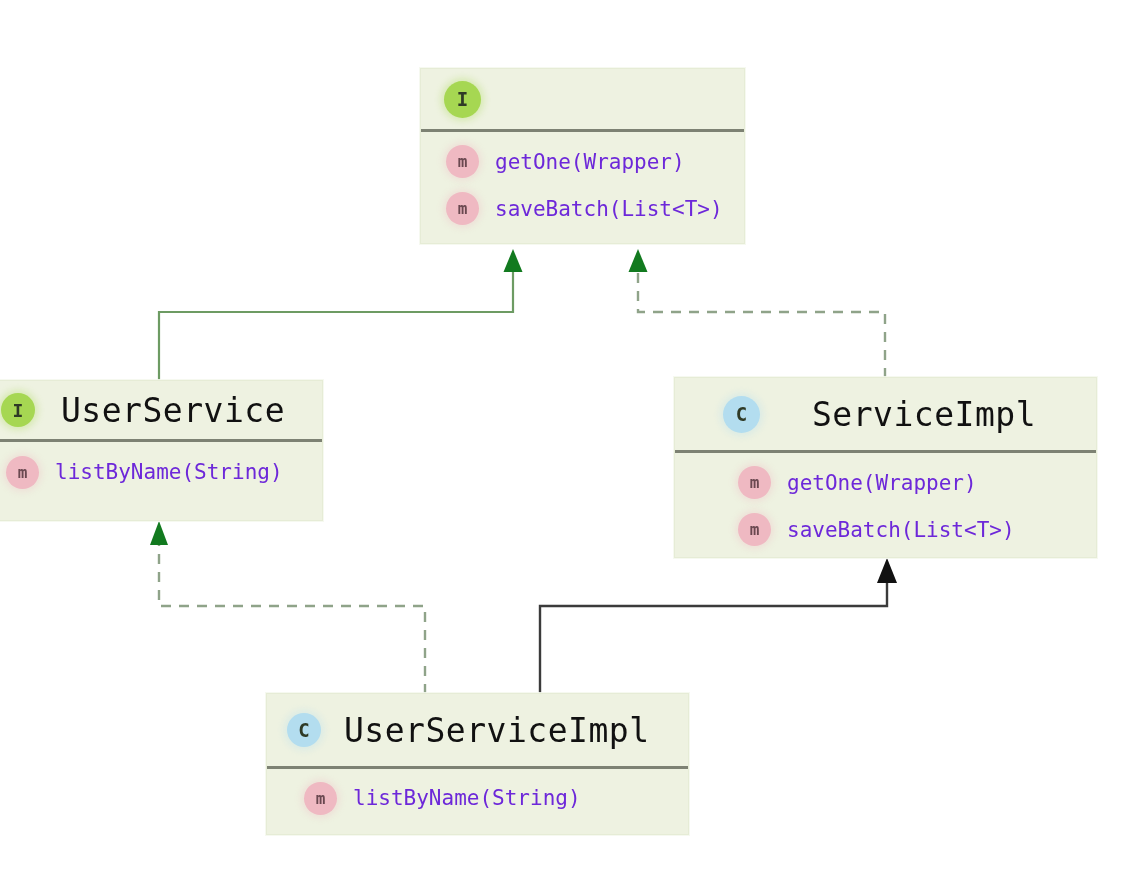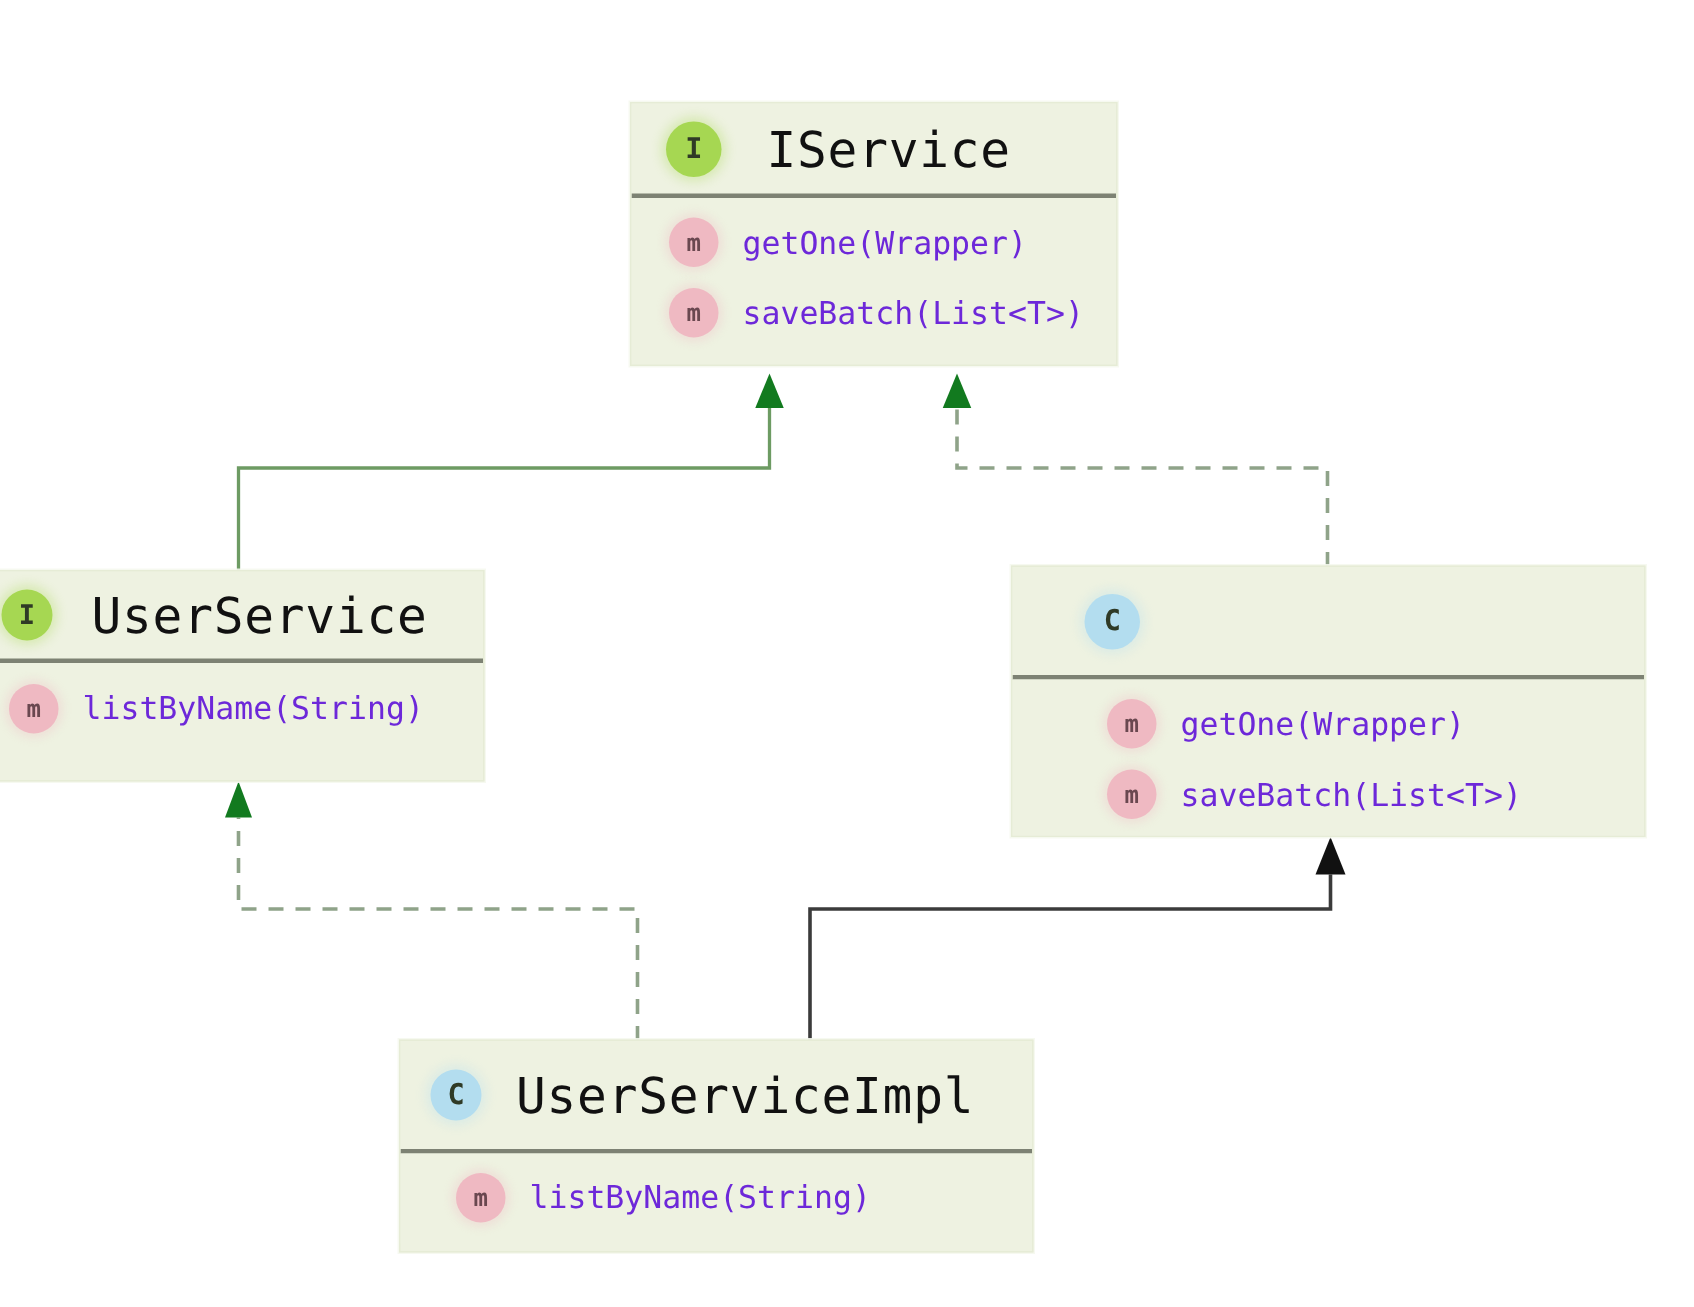--- a/index.html
+++ b/index.html
@@ -166,21 +166,20 @@
      ServiceImpl (solid black) --&gt;
     <g>
       <path d="M 540 694 L 540 606 L 887 606 L 887 583" fill="none" stroke="#3b3b3b" stroke-width="2.4"></path>
       <polygon points="887,558 877,583 897,583" fill="#111111"></polygon>
     </g>
   </svg>
 
   <div class="node" id="node-iservice">
     <div class="node-header">
       <span class="badge badge-interface">I</span>
-      <span class="node-title">IService</span>
     </div>
     <div class="node-divider"></div>
     <div class="node-body">
       <div class="member-row">
         <span class="badge badge-method">m</span>
         <span class="member-label">getOne(Wrapper)</span>
       </div>
       <div class="member-row">
         <span class="badge badge-method">m</span>
         <span class="member-label">saveBatch(List&lt;T&gt;)</span>
@@ -198,20 +197,21 @@
       <div class="member-row">
         <span class="badge badge-method">m</span>
         <span class="member-label">listByName(String)</span>
       </div>
     </div>
   </div>
 
   <div class="node" id="node-serviceimpl">
     <div class="node-header">
       <span class="badge badge-class">C</span>
+      <span class="node-title">ServiceImpl</span>
     </div>
     <div class="node-divider"></div>
     <div class="node-body">
       <div class="member-row">
         <span class="badge badge-method">m</span>
         <span class="member-label">getOne(Wrapper)</span>
       </div>
       <div class="member-row">
         <span class="badge badge-method">m</span>
         <span class="member-label">saveBatch(List&lt;T&gt;)</span>

